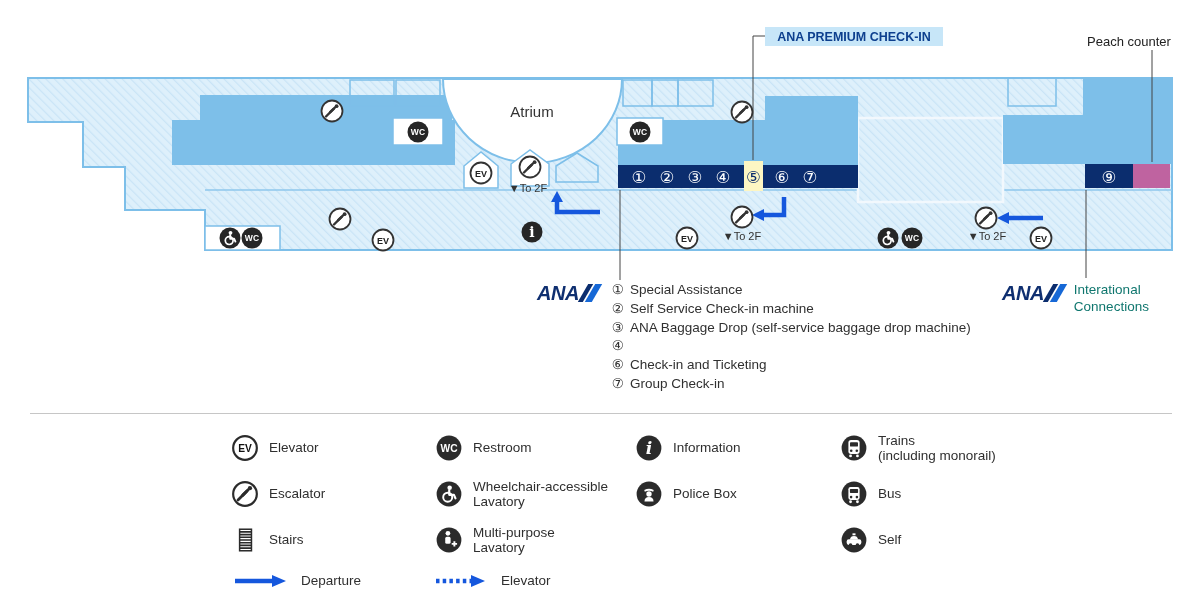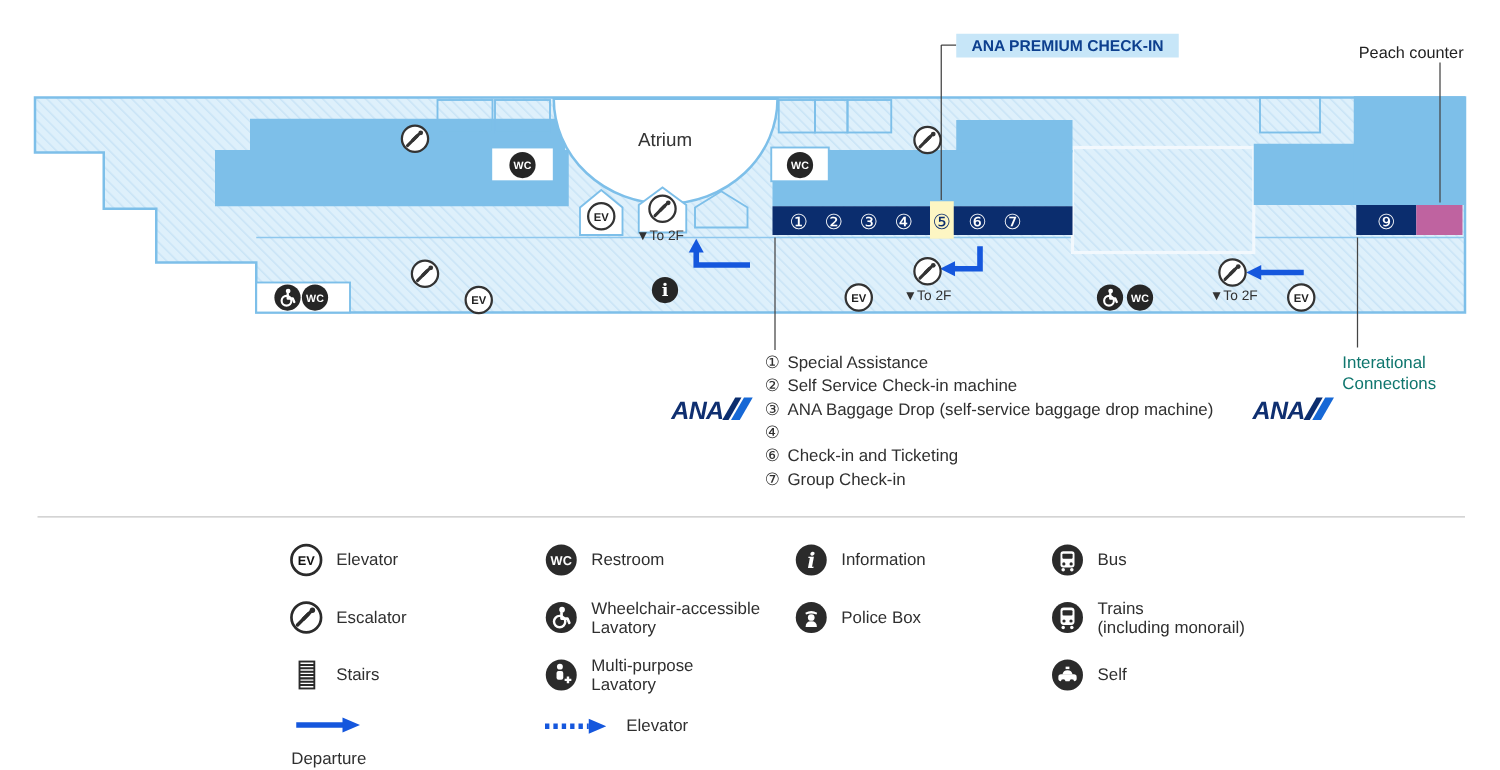--- a/index.html
+++ b/index.html
@@ -12,21 +12,21 @@
   .t-wc{font:bold 8.5px "Liberation Sans",sans-serif;text-anchor:middle;fill:#fff;letter-spacing:.2px;}
   .t-info{font:bold 14px "DejaVu Serif",serif;text-anchor:middle;fill:#fff;}
   .cnum-white{font:16.5px "DejaVu Sans",sans-serif;text-anchor:middle;fill:#fff;}
   .cnum-navy{font:16.5px "DejaVu Sans",sans-serif;text-anchor:middle;fill:#0b2d6e;}
   .lbl-premium{font:bold 12.5px "Liberation Sans",sans-serif;text-anchor:middle;fill:#0d3f8e;}
   .lbl-peach{font:13px "Liberation Sans",sans-serif;fill:#222;}
   .lbl-atrium{font:15px "Liberation Sans",sans-serif;text-anchor:middle;fill:#333;}
   .to2f{font:11px "Liberation Sans",sans-serif;text-anchor:middle;fill:#333;}
 
   
-  .ana-logo{display:flex;align-items:flex-start;height:24px;margin-top:37px;}
+  .ana-logo{display:flex;align-items:center;height:24px;}
   .ana-word{font-family:"Liberation Sans",sans-serif;font-weight:900;font-style:italic;
             font-size:20px;color:#0f2f70;letter-spacing:-0.5px;}
   .ana-slash{display:inline-block;height:18px;transform:skewX(-30deg);margin-left:4px;}
   .ana-slash.s1{width:5px;background:#0b2d6e;}
   .ana-slash.s2{width:7px;background:#1668d6;margin-left:2px;}
 
   
   .note-left{position:absolute;left:537px;top:281px;display:flex;gap:15px;align-items:flex-start;}
   .note-right{position:absolute;left:1002px;top:281px;display:flex;gap:12px;align-items:flex-start;}
   .num-list{list-style:none;margin:0;padding:0;font-size:13.5px;line-height:18.8px;color:#303030;}
@@ -38,21 +38,21 @@
   
   .lcol{position:absolute;top:425px;}
   .lcol1{left:231px;} .lcol2{left:435px;} .lcol3{left:635px;} .lcol4{left:840px;}
   .litem{display:flex;align-items:center;gap:10px;height:46px;}
   .licon{width:28px;height:28px;flex:0 0 28px;}
   .llabel{font-size:13.5px;line-height:15.5px;color:#2f2f2f;white-space:nowrap;}
   .lt-ev{font:bold 9.5px "Liberation Sans",sans-serif;text-anchor:middle;fill:#111;}
   .lt-wc{font:bold 9.5px "Liberation Sans",sans-serif;text-anchor:middle;fill:#fff;}
   .lt-info{font:bold italic 16px "DejaVu Serif",serif;text-anchor:middle;fill:#fff;}
   .arrow-row{position:absolute;display:flex;align-items:center;gap:12px;}
-  .dep-row{left:233px;top:573px;flex-direction:column;} .arr-row{left:433px;top:573px;}
+  .dep-row{left:233px;top:573px;} .arr-row{left:433px;top:573px;}
   .arrow-label{font-size:13.5px;color:#2f2f2f;}
 </style>
 </head>
 <body>
 
 <div class="page">
 
   <svg class="map-svg" width="1200" height="330" viewBox="0 0 1200 330">
     <defs>
       <pattern id="hatch" width="6" height="6" patternUnits="userSpaceOnUse" patternTransform="rotate(-45)">
@@ -314,49 +314,49 @@
       <div class="llabel">
           <div>Police Box</div>
         </div>
     </div>
   </div>
 
   <div class="lcol lcol4">
     <div class="litem">
       <svg class="licon" viewBox="0 0 26 26">
         <circle cx="13" cy="13" r="11.5" fill="#2b2b2b"></circle>
+        <rect x="7.8" y="5.5" width="10.4" height="13" rx="2.5" fill="#fff"></rect>
+        <rect x="9.3" y="7.6" width="7.4" height="4" rx="0.8" fill="#2b2b2b"></rect>
+        <circle cx="10.4" cy="15.6" r="1.2" fill="#2b2b2b"></circle>
+        <circle cx="15.6" cy="15.6" r="1.2" fill="#2b2b2b"></circle>
+        <circle cx="9.8" cy="20.4" r="1.3" fill="#fff"></circle>
+        <circle cx="16.2" cy="20.4" r="1.3" fill="#fff"></circle>
+      </svg>
+      <div class="llabel">
+        <div>Trains</div>
+        <div> (including monorail)</div>
+      </div>
+    </div>
+    <div class="litem">
+      <svg class="licon" viewBox="0 0 26 26">
+        <circle cx="13" cy="13" r="11.5" fill="#2b2b2b"></circle>
         <rect x="7.8" y="6.5" width="10.4" height="12" rx="2" fill="#fff"></rect>
         <rect x="9.2" y="8.4" width="7.6" height="3.6" rx="0.6" fill="#2b2b2b"></rect>
         <circle cx="10.3" cy="15.9" r="1.2" fill="#2b2b2b"></circle>
         <circle cx="15.7" cy="15.9" r="1.2" fill="#2b2b2b"></circle>
         <circle cx="9.8" cy="20.2" r="1.3" fill="#fff"></circle>
         <circle cx="16.2" cy="20.2" r="1.3" fill="#fff"></circle>
       </svg>
       <div class="llabel">
           <div>Bus</div>
         </div>
     </div>
     <div class="litem">
       <svg class="licon" viewBox="0 0 26 26">
         <circle cx="13" cy="13" r="11.5" fill="#2b2b2b"></circle>
-        <rect x="7.8" y="5.5" width="10.4" height="13" rx="2.5" fill="#fff"></rect>
-        <rect x="9.3" y="7.6" width="7.4" height="4" rx="0.8" fill="#2b2b2b"></rect>
-        <circle cx="10.4" cy="15.6" r="1.2" fill="#2b2b2b"></circle>
-        <circle cx="15.6" cy="15.6" r="1.2" fill="#2b2b2b"></circle>
-        <circle cx="9.8" cy="20.4" r="1.3" fill="#fff"></circle>
-        <circle cx="16.2" cy="20.4" r="1.3" fill="#fff"></circle>
-      </svg>
-      <div class="llabel">
-        <div>Trains</div>
-        <div> (including monorail)</div>
-      </div>
-    </div>
-    <div class="litem">
-      <svg class="licon" viewBox="0 0 26 26">
-        <circle cx="13" cy="13" r="11.5" fill="#2b2b2b"></circle>
         <rect x="11.6" y="6.8" width="2.8" height="1.8" fill="#fff"></rect>
         <path d="M9.2,12.6 Q9.8,9.4 13,9.4 Q16.2,9.4 16.8,12.6 Z" fill="#fff"></path>
         <rect x="6.2" y="12.4" width="13.6" height="5.2" rx="2" fill="#fff"></rect>
         <circle cx="9.8" cy="17.8" r="1.7" fill="#2b2b2b"></circle>
         <circle cx="16.2" cy="17.8" r="1.7" fill="#2b2b2b"></circle>
       </svg>
       <div class="llabel">
           <div>Self</div>
         </div>
     </div>

